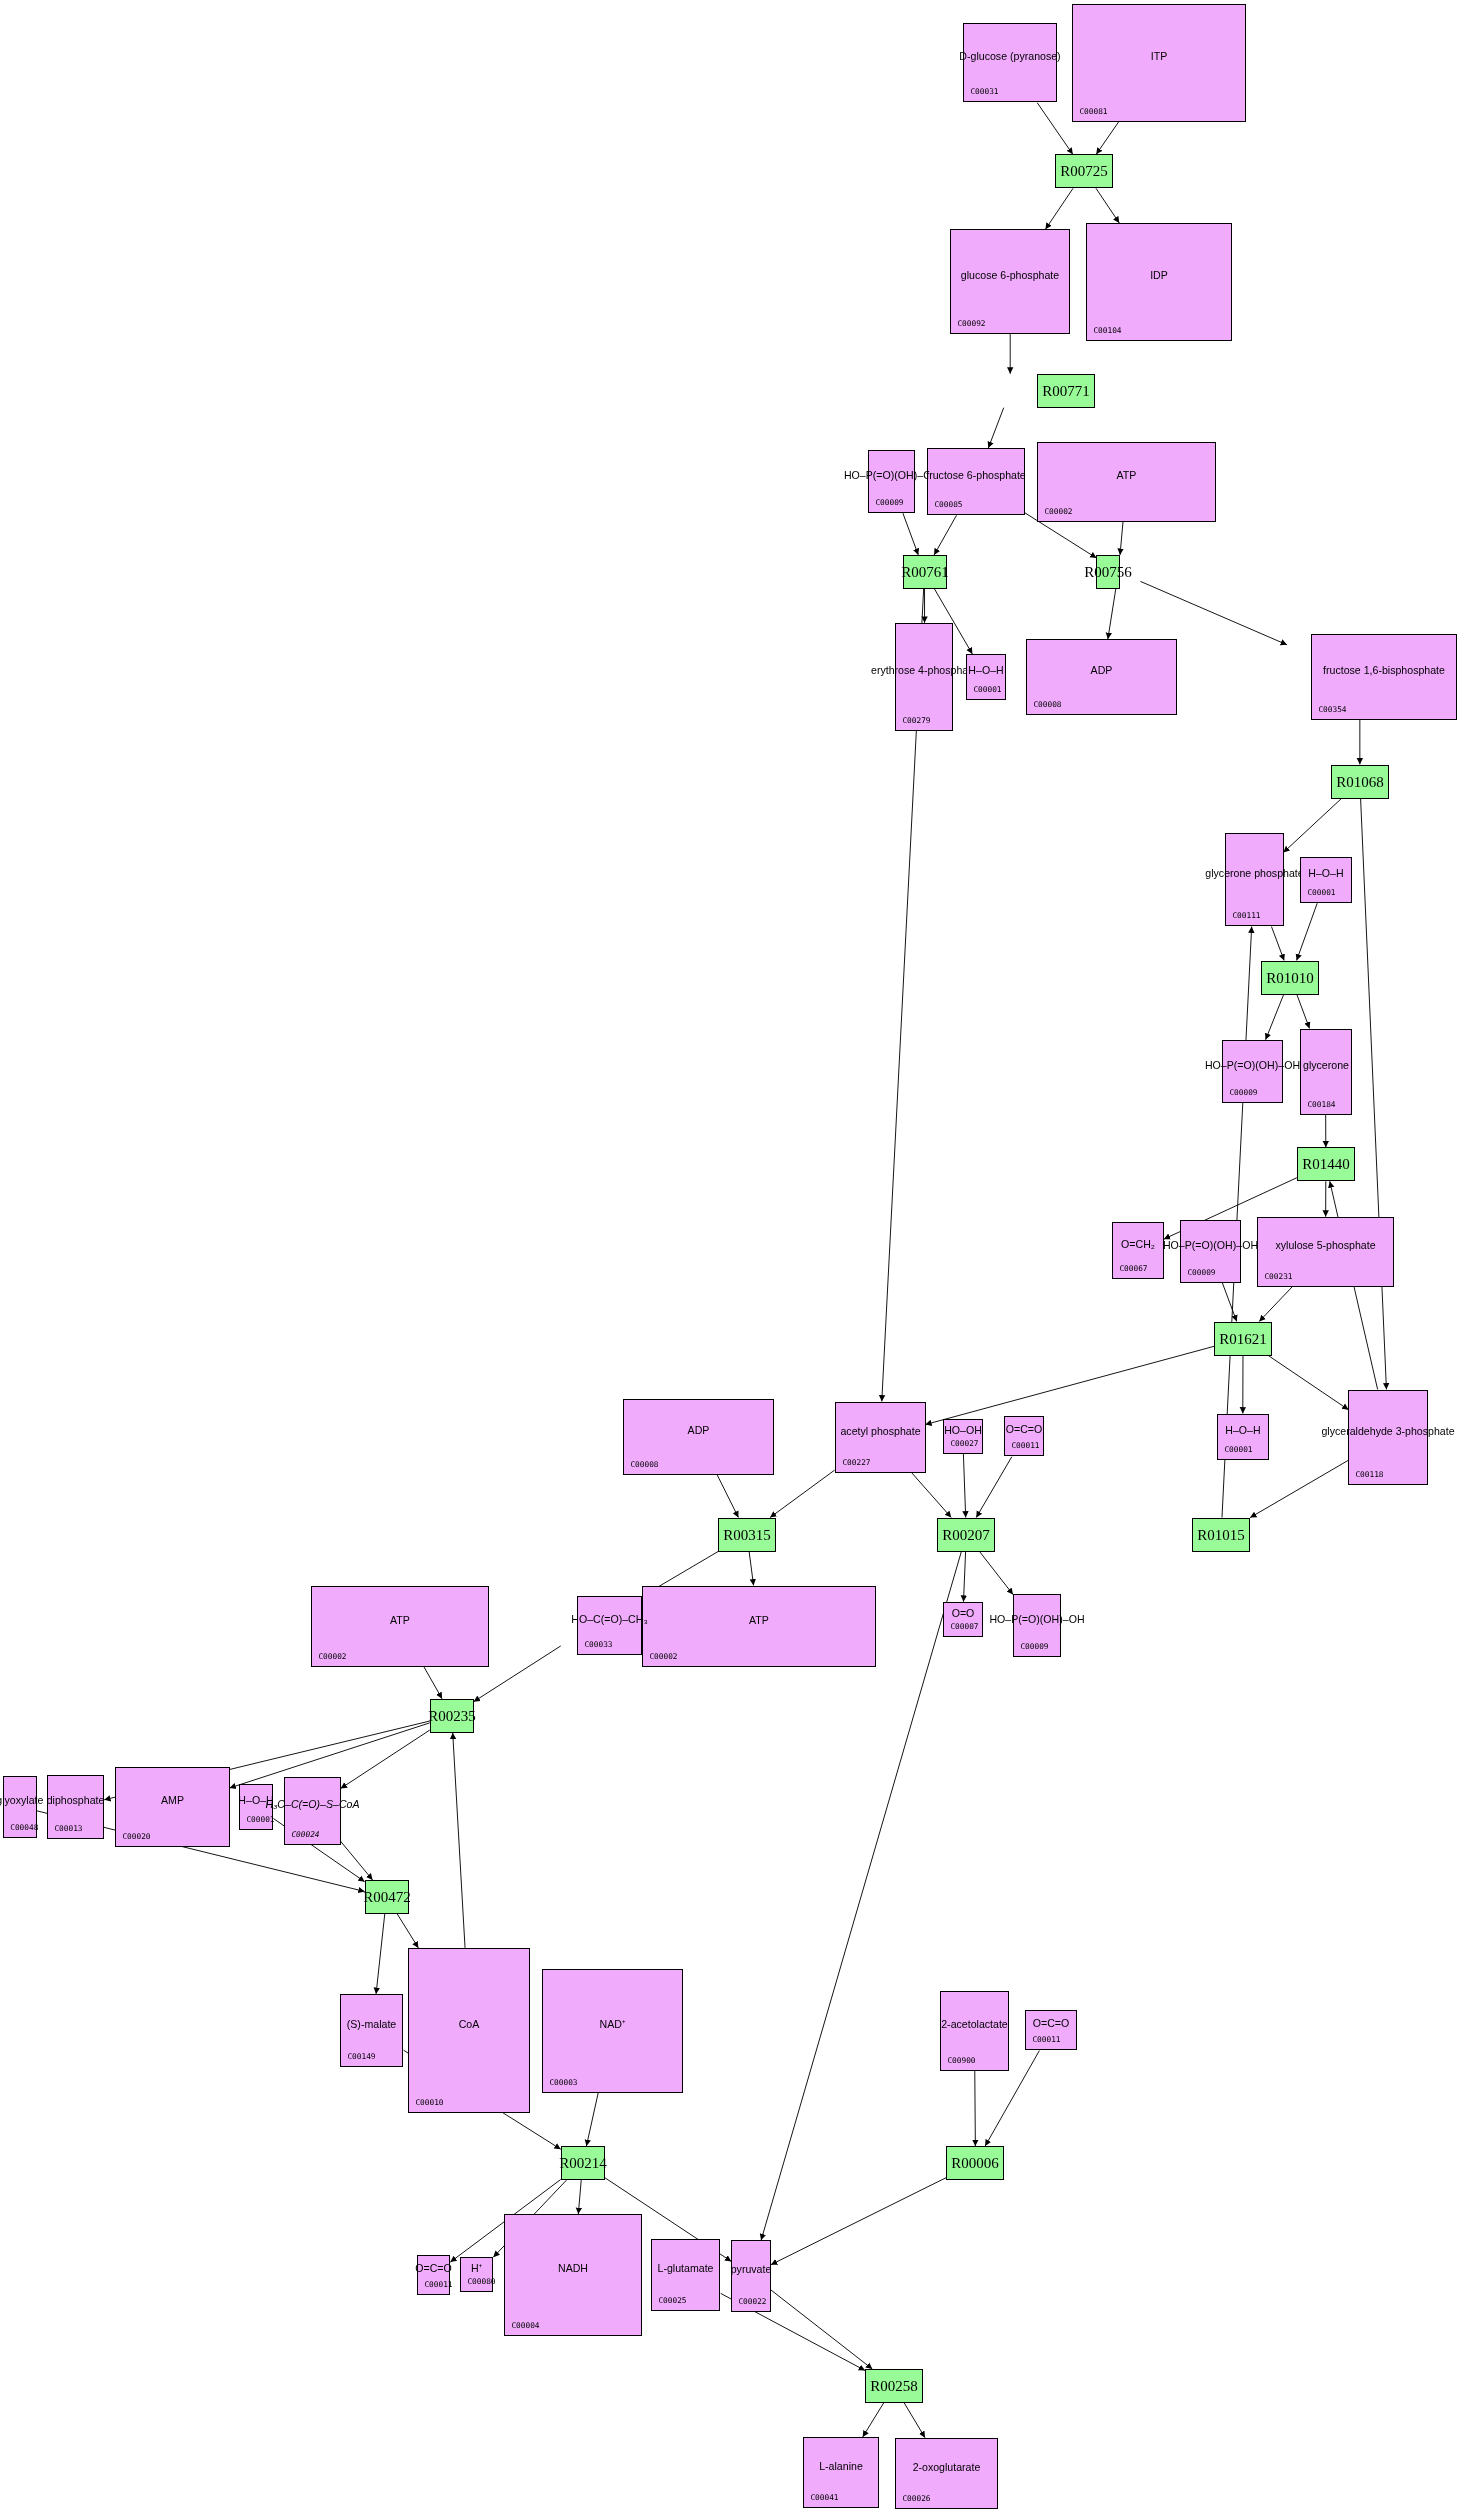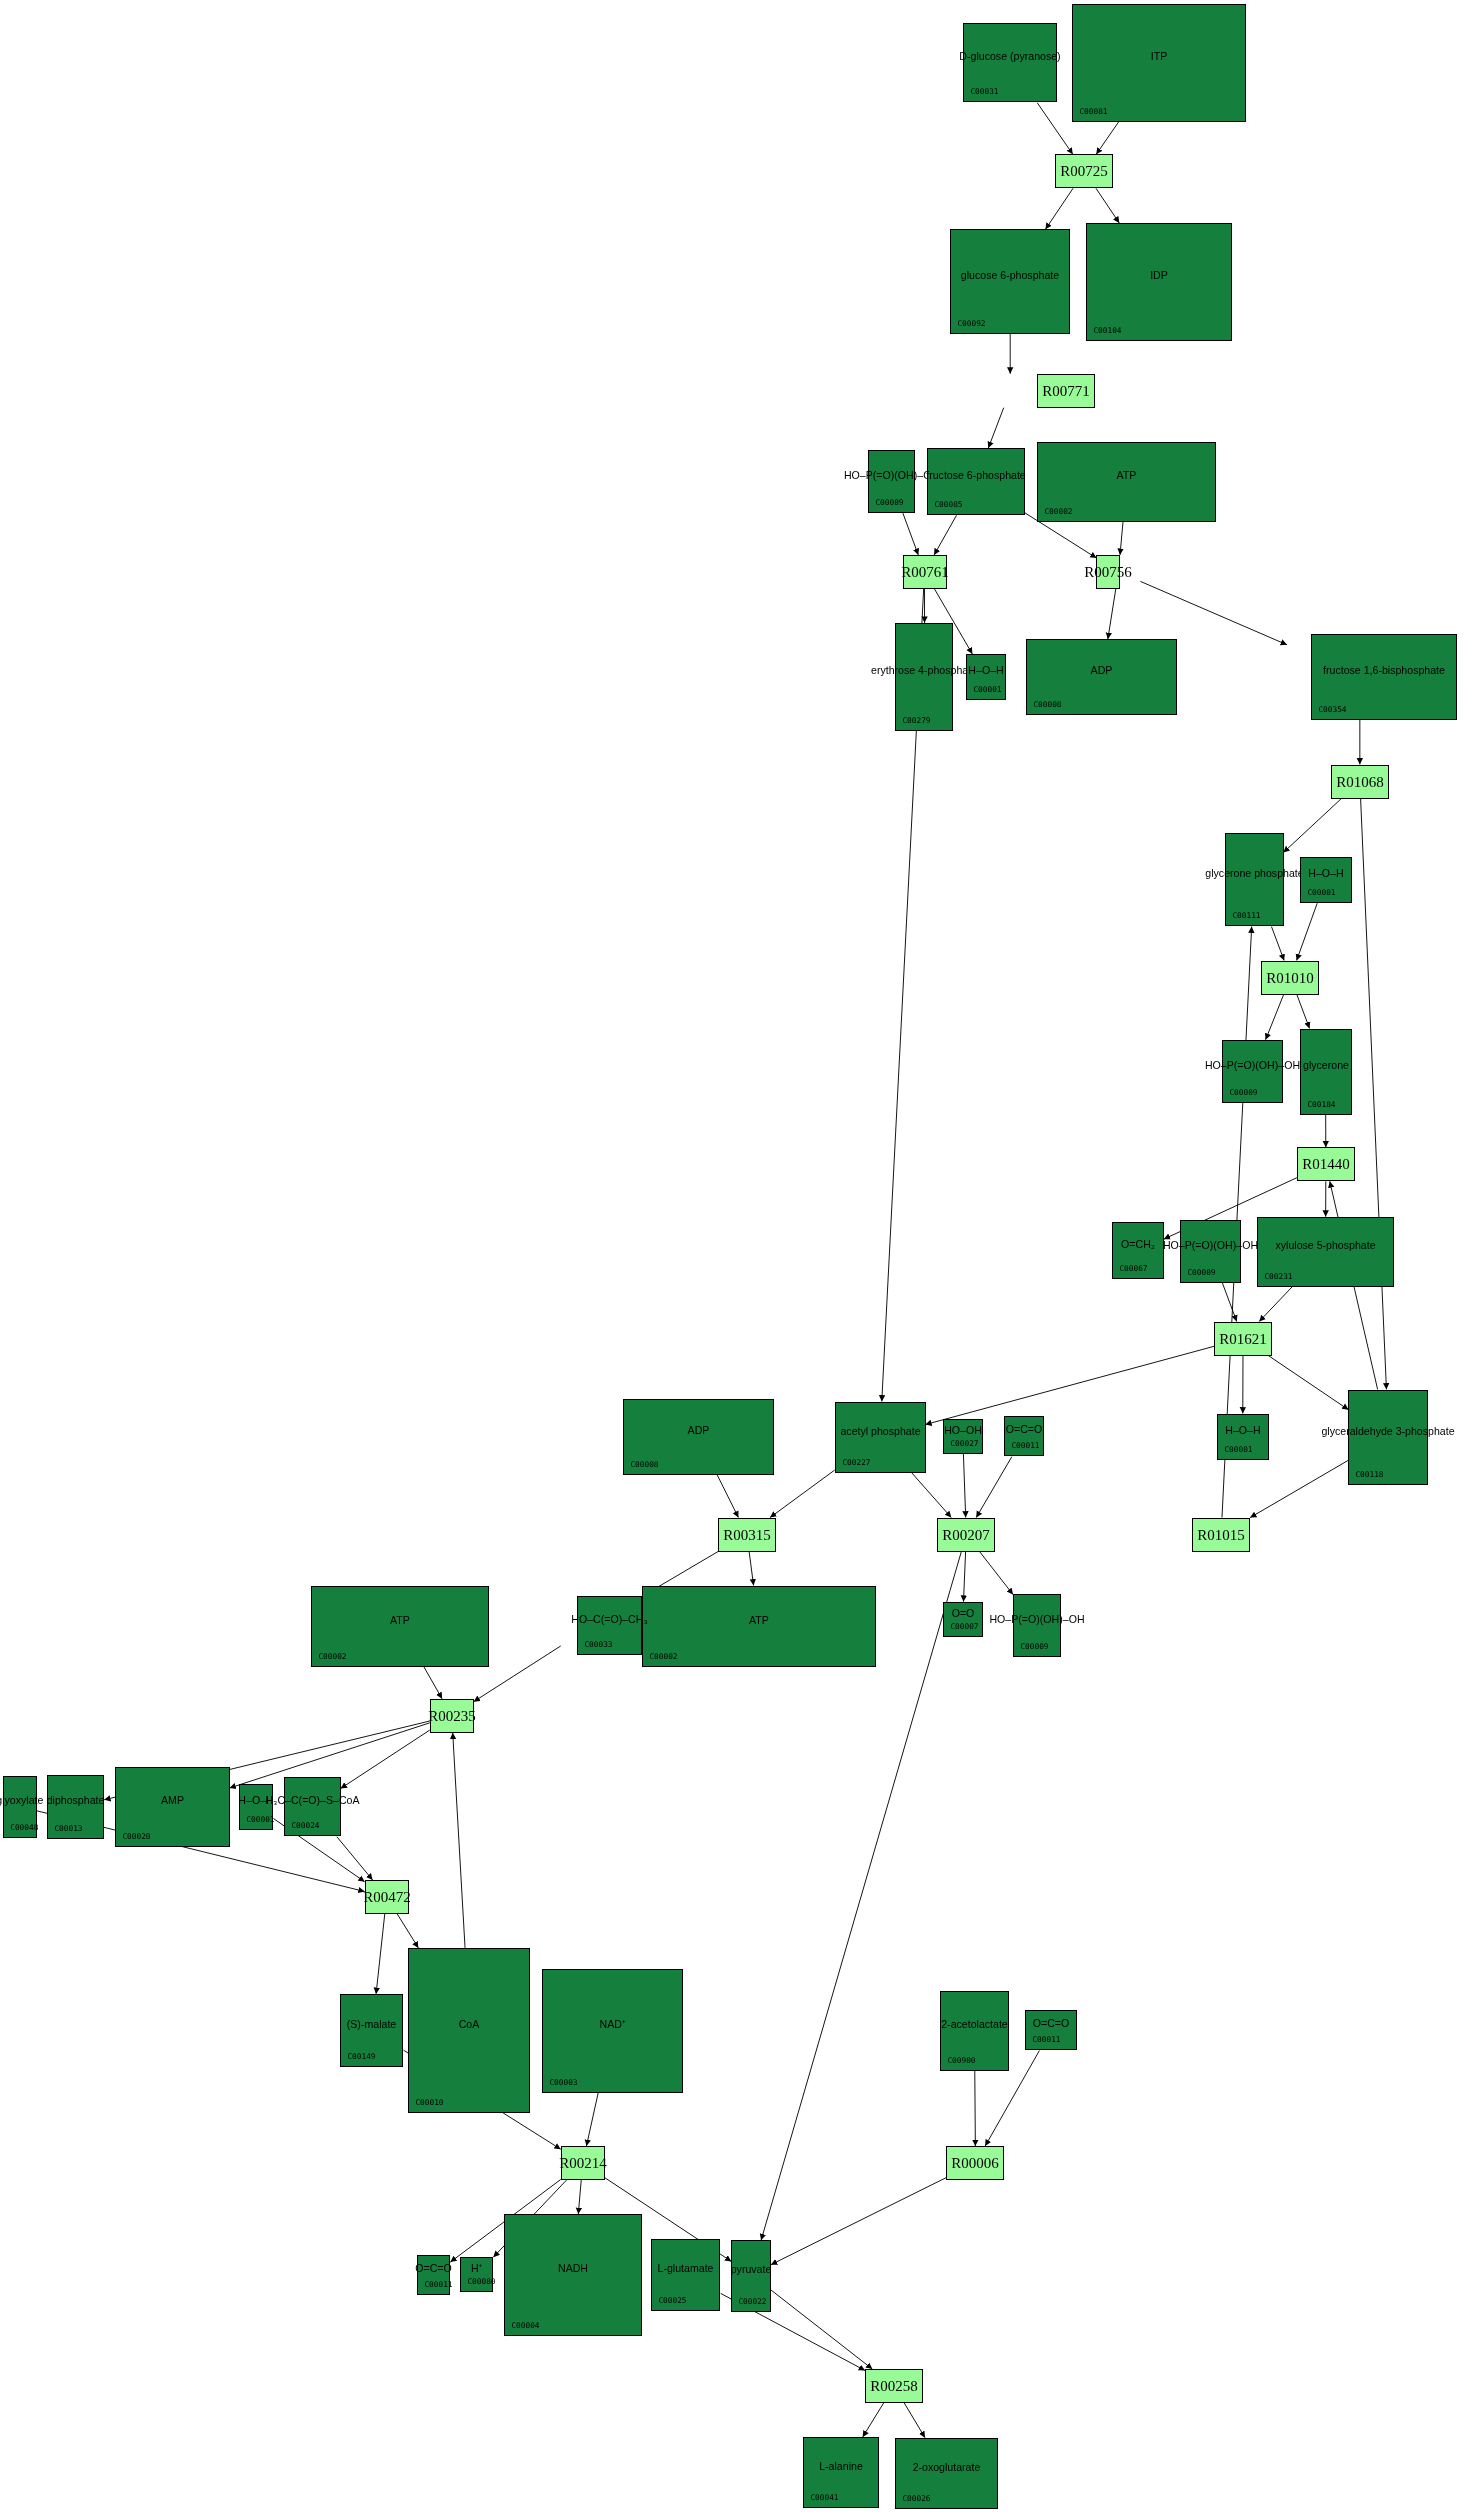--- a/index.html
+++ b/index.html
@@ -1,18 +1,18 @@
 <!DOCTYPE html>
 <html style="font-size:11.3px"><head>
 <meta charset="utf-8">
 <style>
   html,body{margin:0;padding:0;background:#fff;}
   #canvas{position:relative;width:1469px;height:2512px;background:#fff;overflow:hidden;font-family:"DejaVu Sans",sans-serif;}
   #edges{position:absolute;left:0;top:0;width:1469px;height:2512px;}
-  .cpd{position:absolute;box-sizing:border-box;border:1.4px solid #000;background:#15803d;}
+  .cpd{position:absolute;box-sizing:border-box;border:1.4px solid #000;background:#f0abfc;}
   .cpd .struct{position:absolute;left:5.7px;right:5.7px;top:5.7px;bottom:18.4px;display:flex;align-items:center;justify-content:center;font-family:"Liberation Sans",sans-serif;font-size:10.6px;color:#000;text-align:center;line-height:1.25;white-space:pre;}
   .cpd .cid{position:absolute;left:6.4px;bottom:5px;font-family:"DejaVu Sans Mono",monospace;font-size:7.8px;color:#000;}
   .rxn{position:absolute;box-sizing:border-box;width:58px;height:34px;border:1.4px solid #000;background:#98fb98;display:flex;align-items:center;justify-content:center;font-family:"Liberation Serif",serif;font-size:15px;color:#000;cursor:pointer;}
 </style>
 </head>
 <body>
 
 <div id="canvas">
   <svg id="edges" xmlns="http://www.w3.org/2000/svg" viewBox="0 0 2075 3549" width="1469" height="2512">
     <defs>
@@ -214,21 +214,21 @@
       <div class="cid">C00013</div>
     </div>
   <div class="cpd" style="left:115px;top:1767px;width:115px;height:80px;">
       <div class="struct">AMP</div>
       <div class="cid">C00020</div>
     </div>
   <div class="cpd" style="left:239px;top:1784px;width:34px;height:46px;">
       <div class="struct">H–O–H</div>
       <div class="cid">C00001</div>
     </div>
-  <div class="cpd" style="left:284px;top:1777px;width:57px;height:59px;">
+  <div class="cpd" style="left:284px;top:1777px;width:57px;height:68px;font-style:italic;">
       <div class="struct">H₃C–C(=O)–S–CoA</div>
       <div class="cid">C00024</div>
     </div>
   <div class="cpd" style="left:340px;top:1994px;width:63px;height:73px;">
       <div class="struct">(S)-malate</div>
       <div class="cid">C00149</div>
     </div>
   <div class="cpd" style="left:408px;top:1948px;width:122px;height:165px;">
       <div class="struct">CoA</div>
       <div class="cid">C00010</div>

